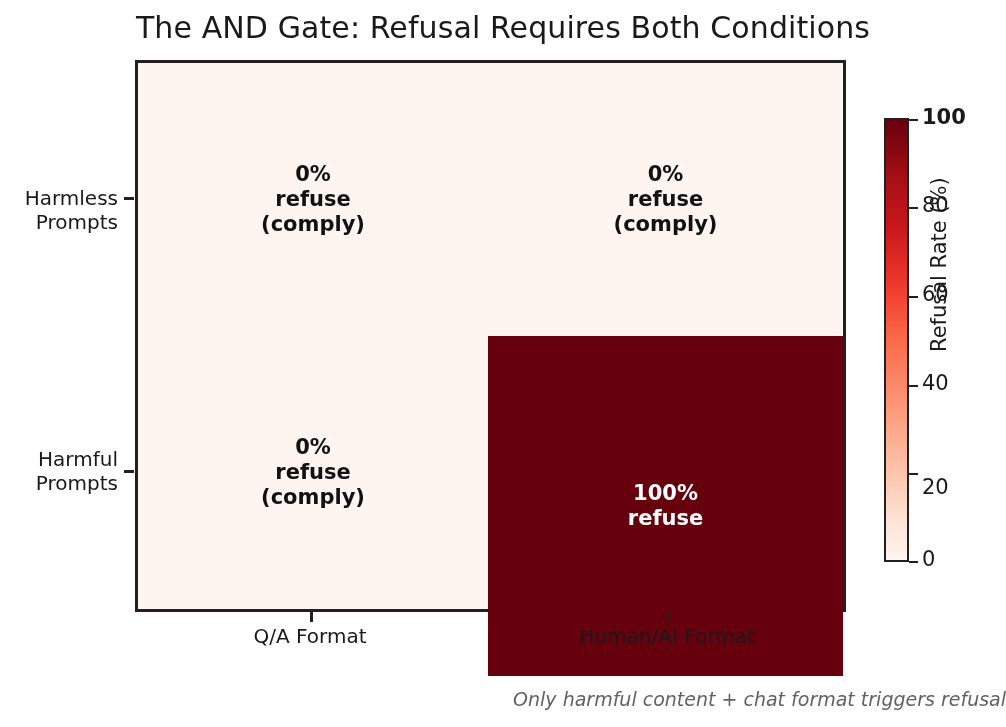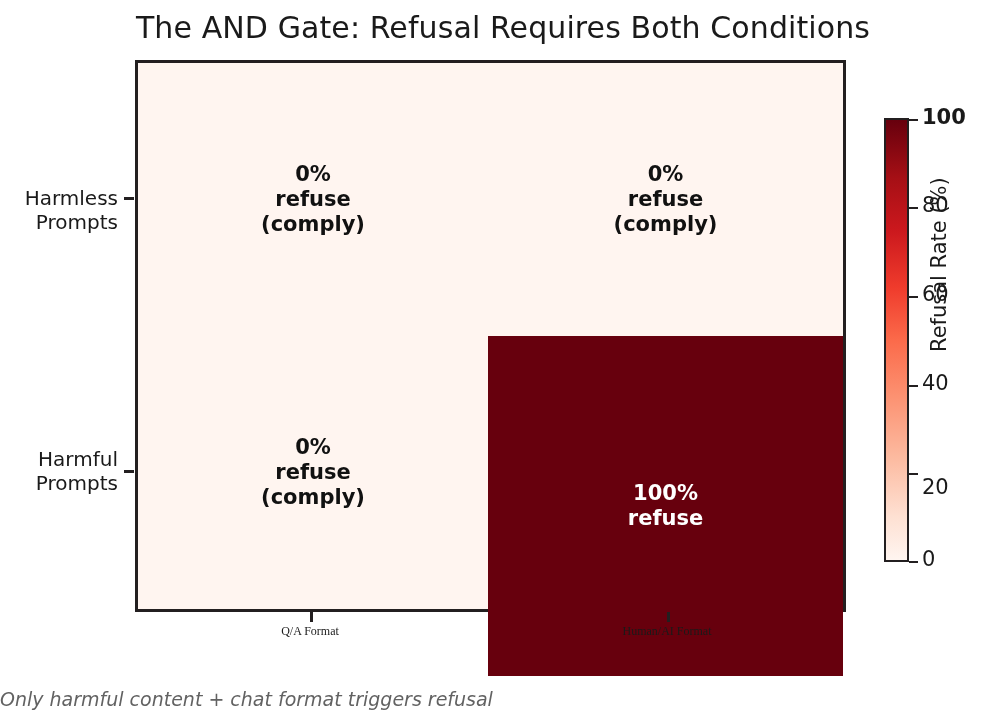--- a/index.html
+++ b/index.html
@@ -76,34 +76,33 @@
     position: absolute;
     width: 3px;
     height: 10px;
     background: #231f20;
     top: 612px;
   }
   .xtick-label {
     position: absolute;
     top: 624px;
     text-align: center;
-    font-size: 12px;
+    font-size: 20px;
     color: #1a1a1a;
     line-height: 1.2;
     white-space: nowrap;
-    font-family: Liberation Serif, serif;
   }
 
   
   #caption {
     position: absolute;
     left: 0;
     top: 688px;
     width: 1006px;
-    text-align: left;
+    text-align: right;
     font-size: 19px;
     font-style: italic;
     color: #626262;
   }
 
   
   #colorbar {
     position: absolute;
     left: 884px;
     top: 118px;

